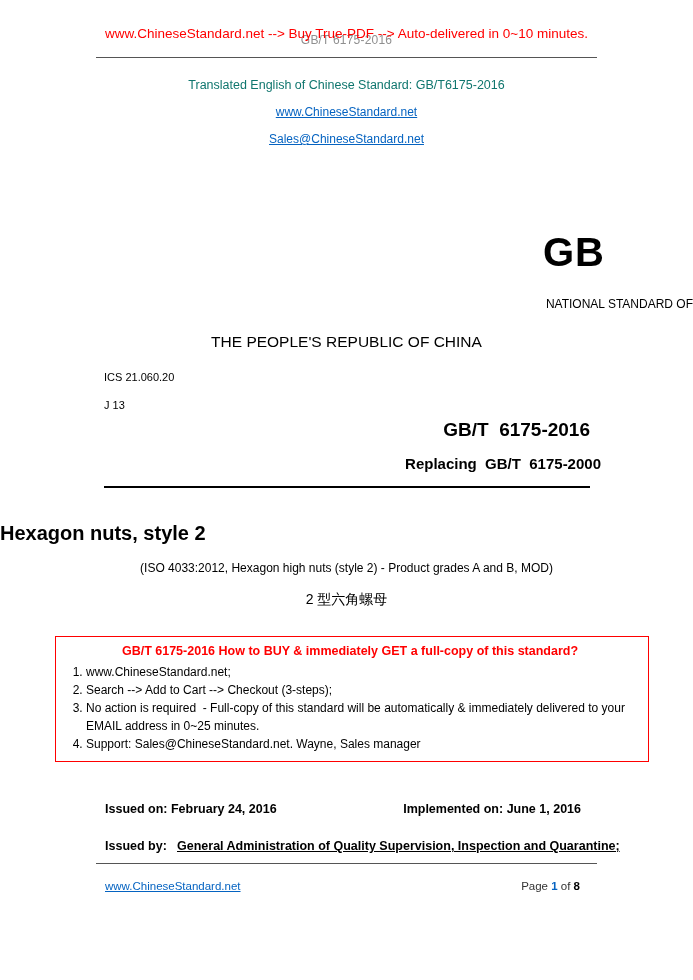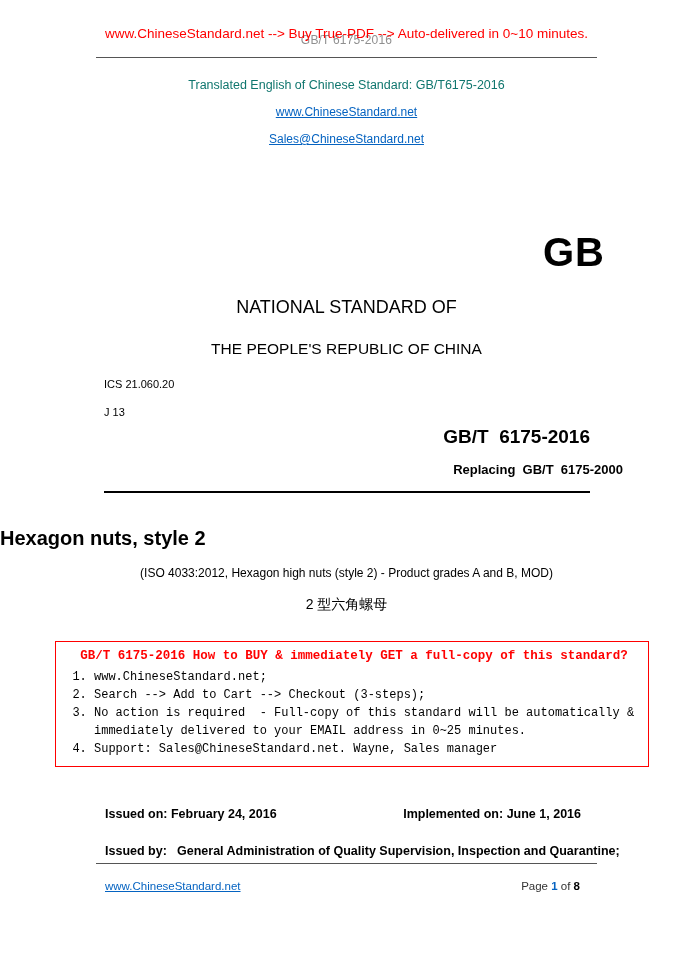--- a/index.html
+++ b/index.html
@@ -32,45 +32,44 @@
   }
   .translated { margin-top: 20px; text-align: center; color: #0f766e; font-size: 12.5px; }
   .hlink { color: #0563c1; text-decoration: underline; cursor: pointer; }
   .header-link-row { margin-top: 13px; text-align: center; font-size: 12px; }
 
   
   .gb-logo {
     margin-top: 84px; padding-right: 88px;
     text-align: right; font-size: 40px; font-weight: bold; letter-spacing: 1px;
   }
-  .nat-line1 { margin-top: 22px; text-align: center; font-size: 18px; }
+  .nat-line1 { margin-top: 22px; text-align: right; font-size: 12px; }
   .nat-line2 { margin-top: 22px; text-align: center; font-size: 15.5px; }
   .ics { margin: 20px 0 0 104px; font-size: 11px; }
   .doc-class { margin: 16px 0 0 104px; font-size: 11px; }
   .std-no {
     margin-top: 8px; padding-right: 103px; text-align: right;
     font-size: 19px; font-weight: bold; white-space: pre;
   }
   .replacing {
-    margin-top: 14px; padding-right: 70px; text-align: right;
-    font-size: 13px; font-weight: bold; white-space: pre;
+    margin-top: 14px; padding-right: 92px; text-align: right;
+    font-size: 15px; font-weight: bold; white-space: pre;
   }
   .title-rule { border: none; border-top: 2px solid #000; margin: 14px 103px 0 104px; }
 
   
   .subject-title { margin-top: 34px; text-align: left; font-size: 20px; font-weight: bold; }
   .subject-iso { margin-top: 16px; text-align: center; font-size: 12px; }
   .subject-cn { margin-top: 16px; text-align: center; font-size: 14px; }
 
   
   .buy-box {
     margin: 27px 44px 0 55px;
     border: 1px solid #ff0000;
-    padding: 7px 10px 8px 14px;
-    font-family: Liberation Mono, monospace;
+    padding: 7px 10px 8px 6px;
   }
   .buy-box-heading {
     text-align: center; color: #ff0000; font-weight: bold; font-size: 12.5px;
   }
   .buy-box ol { margin-top: 5px; padding-left: 24px; }
   .buy-box li {
     font-size: 12px; line-height: 1.5; white-space: pre-wrap;
   }
 
   
@@ -146,21 +145,21 @@
   </div>
 
   <div class="issued-row">
     <span>Issued on: February 24, 2016</span>
     <span>Implemented on: June 1, 2016</span>
   </div>
 
   <div class="issued-by">
     <span class="issued-by-label">Issued by:</span>
     <span>
-      <span class="issuer-1" style="display:block;">General Administration of Quality Supervision, Inspection and Quarantine;</span>
+      <span class="issuer-1" style="display:block;text-decoration:underline;">General Administration of Quality Supervision, Inspection and Quarantine;</span>
     </span>
   </div>
 
   <hr class="footer-rule">
   <div class="footer-row">
     <span class="hlink">www.ChineseStandard.net</span>
     <span class="page-indicator">
       <span>Page</span>
       <span class="page-num">1</span>
       <span>of</span>

